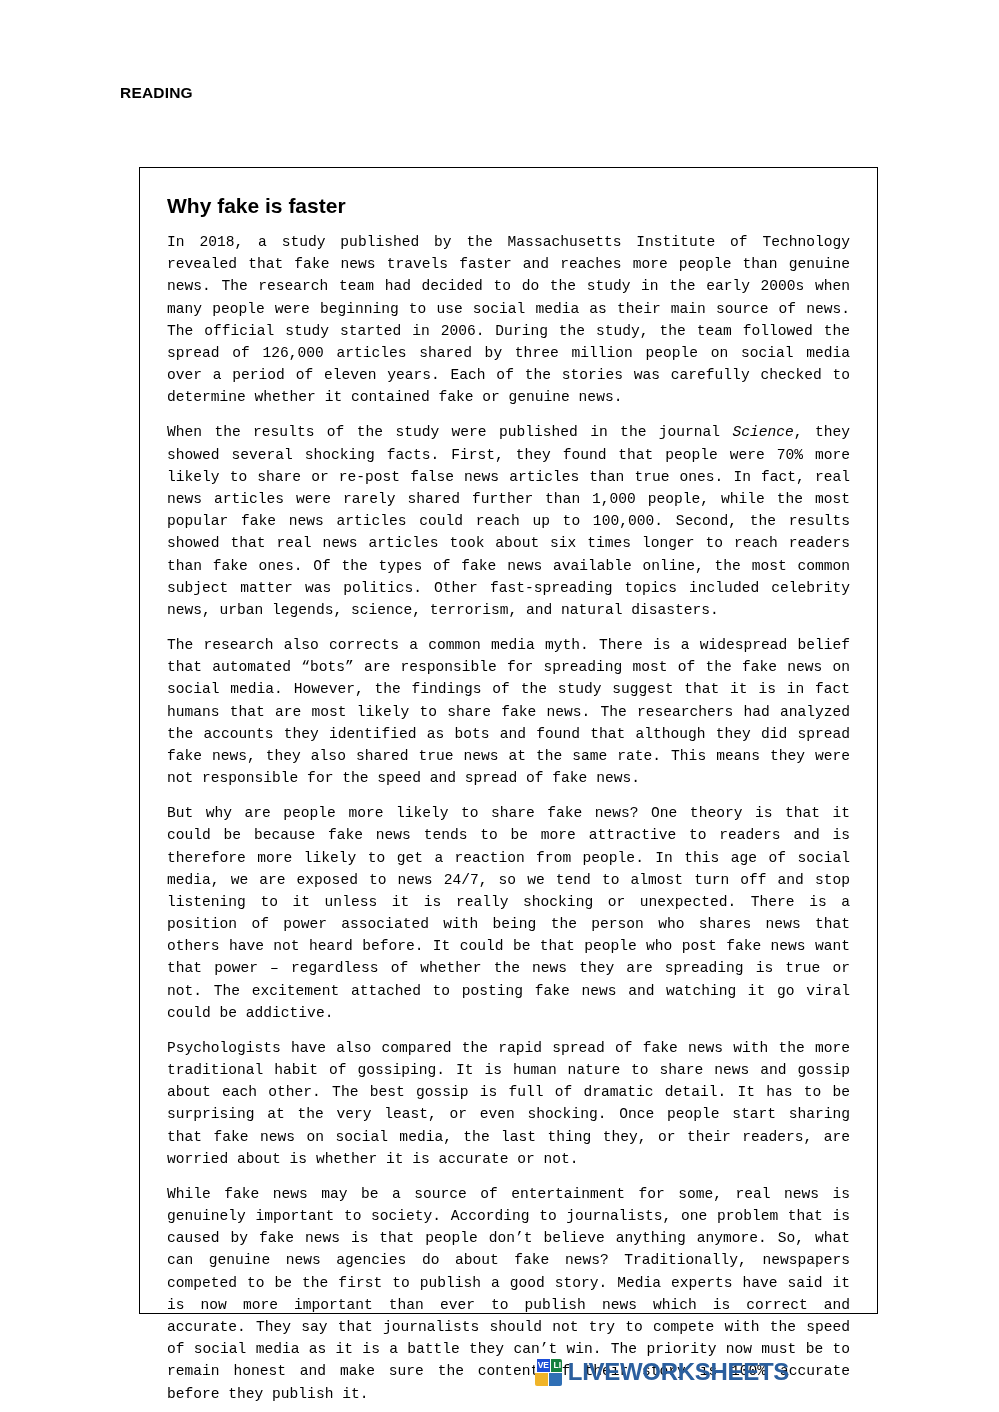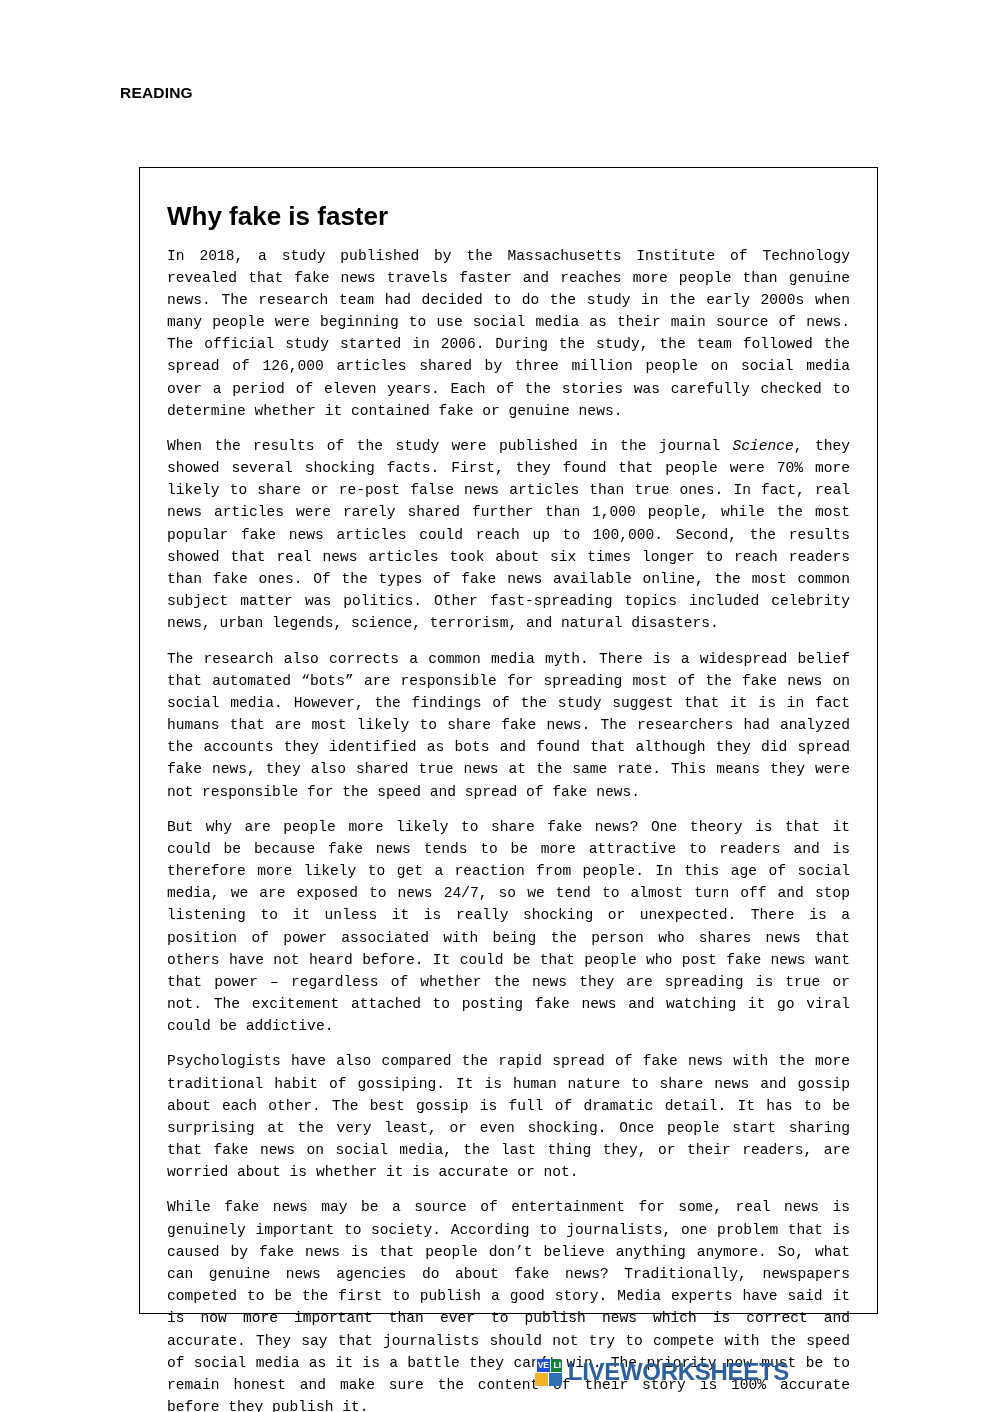--- a/index.html
+++ b/index.html
@@ -43,23 +43,23 @@
     position: absolute;
     left: 139px;
     top: 167px;
     width: 739px;
     height: 1147px;
     border: 1.5px solid #000000;
     box-sizing: border-box;
     padding: 22px 27px 10px 27px;
   }
   .article-title {
-    font-size: 26px;
+    font-size: 21px;
     font-weight: bold;
-    margin: 12px 0 14px 0;
+    margin: 4px 0 14px 0;
     line-height: 1.1;
   }
   .article-body p {
     font-size: 14.6px;
     line-height: 1.52;
     text-align: justify;
     margin: 0 0 13px 0;
     font-family: Liberation Mono, monospace;
   }
   .article-body p:last-child {

